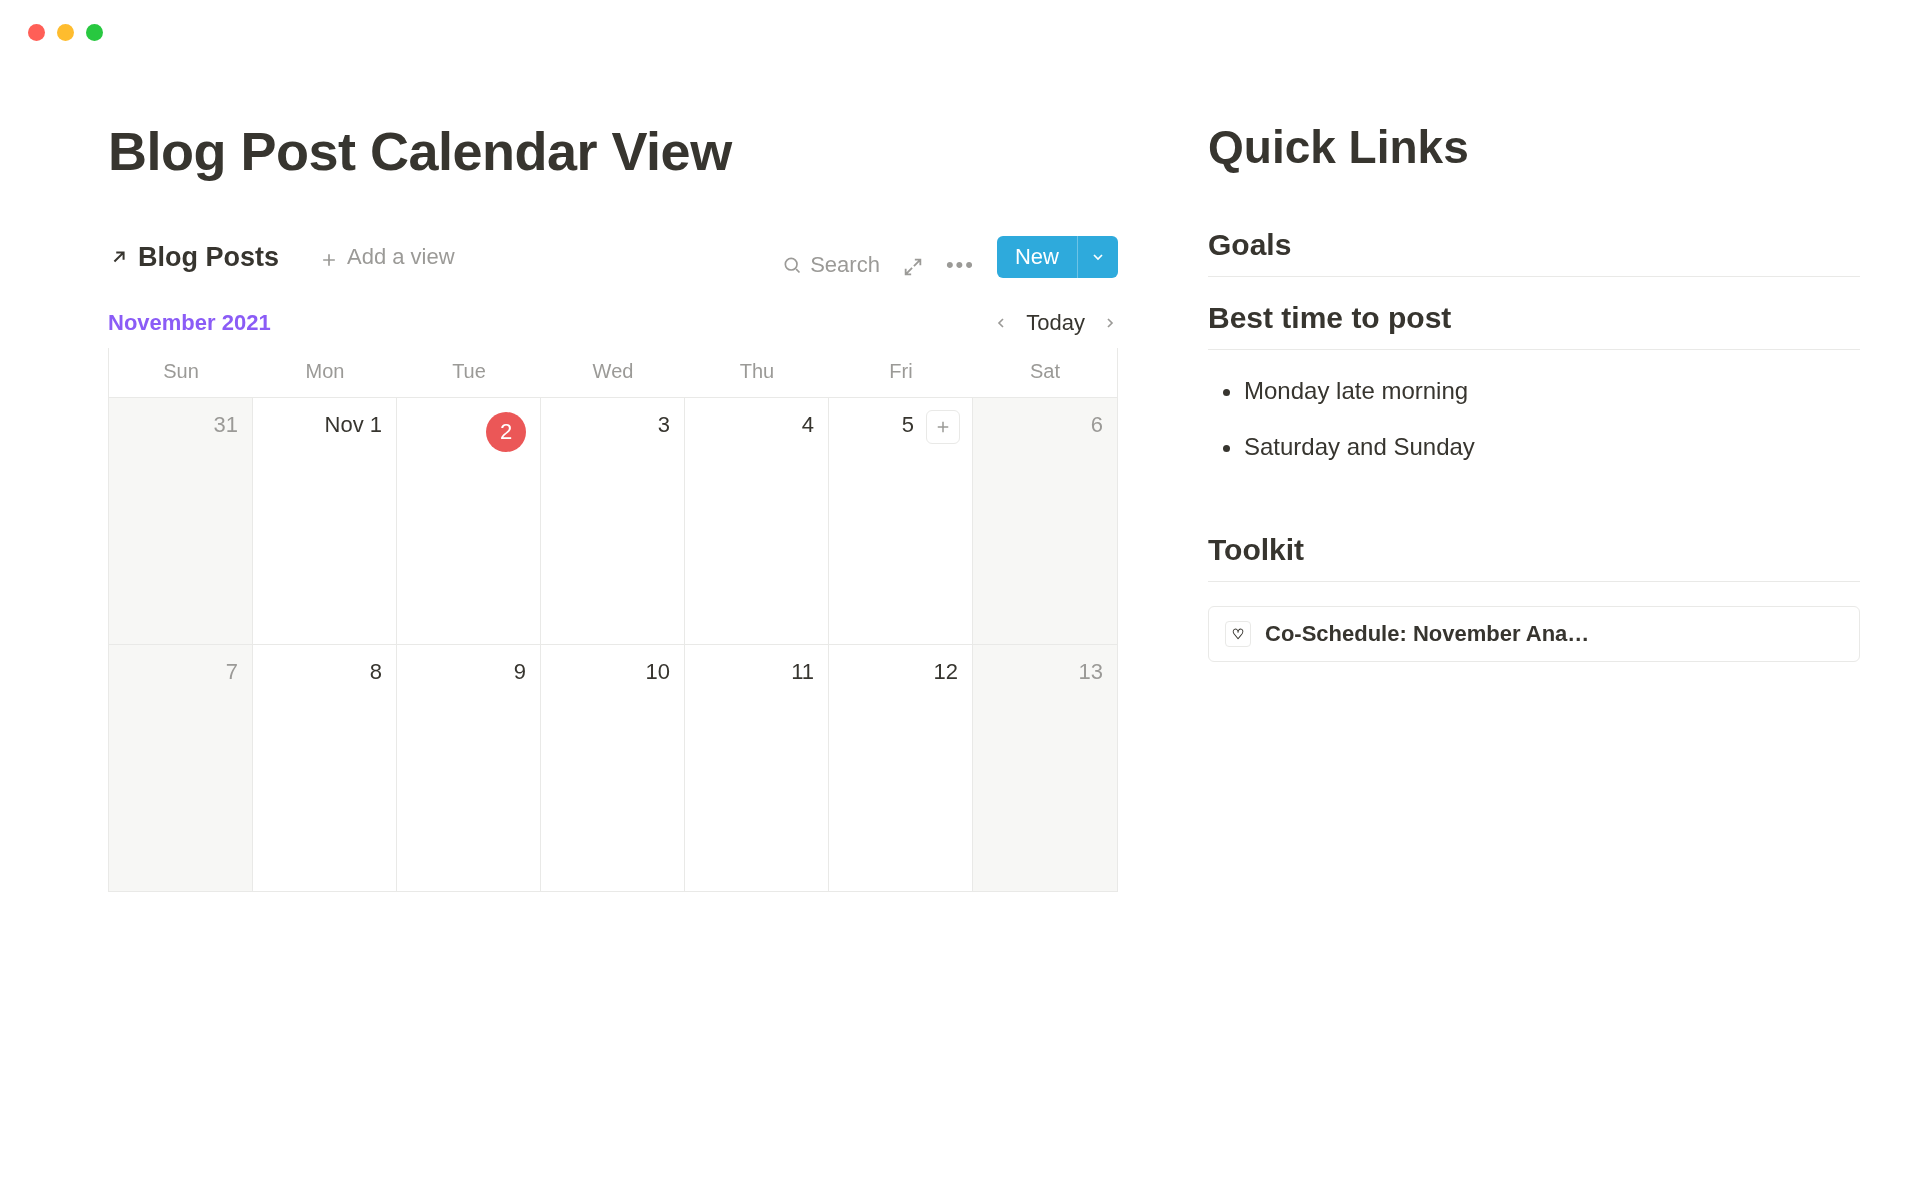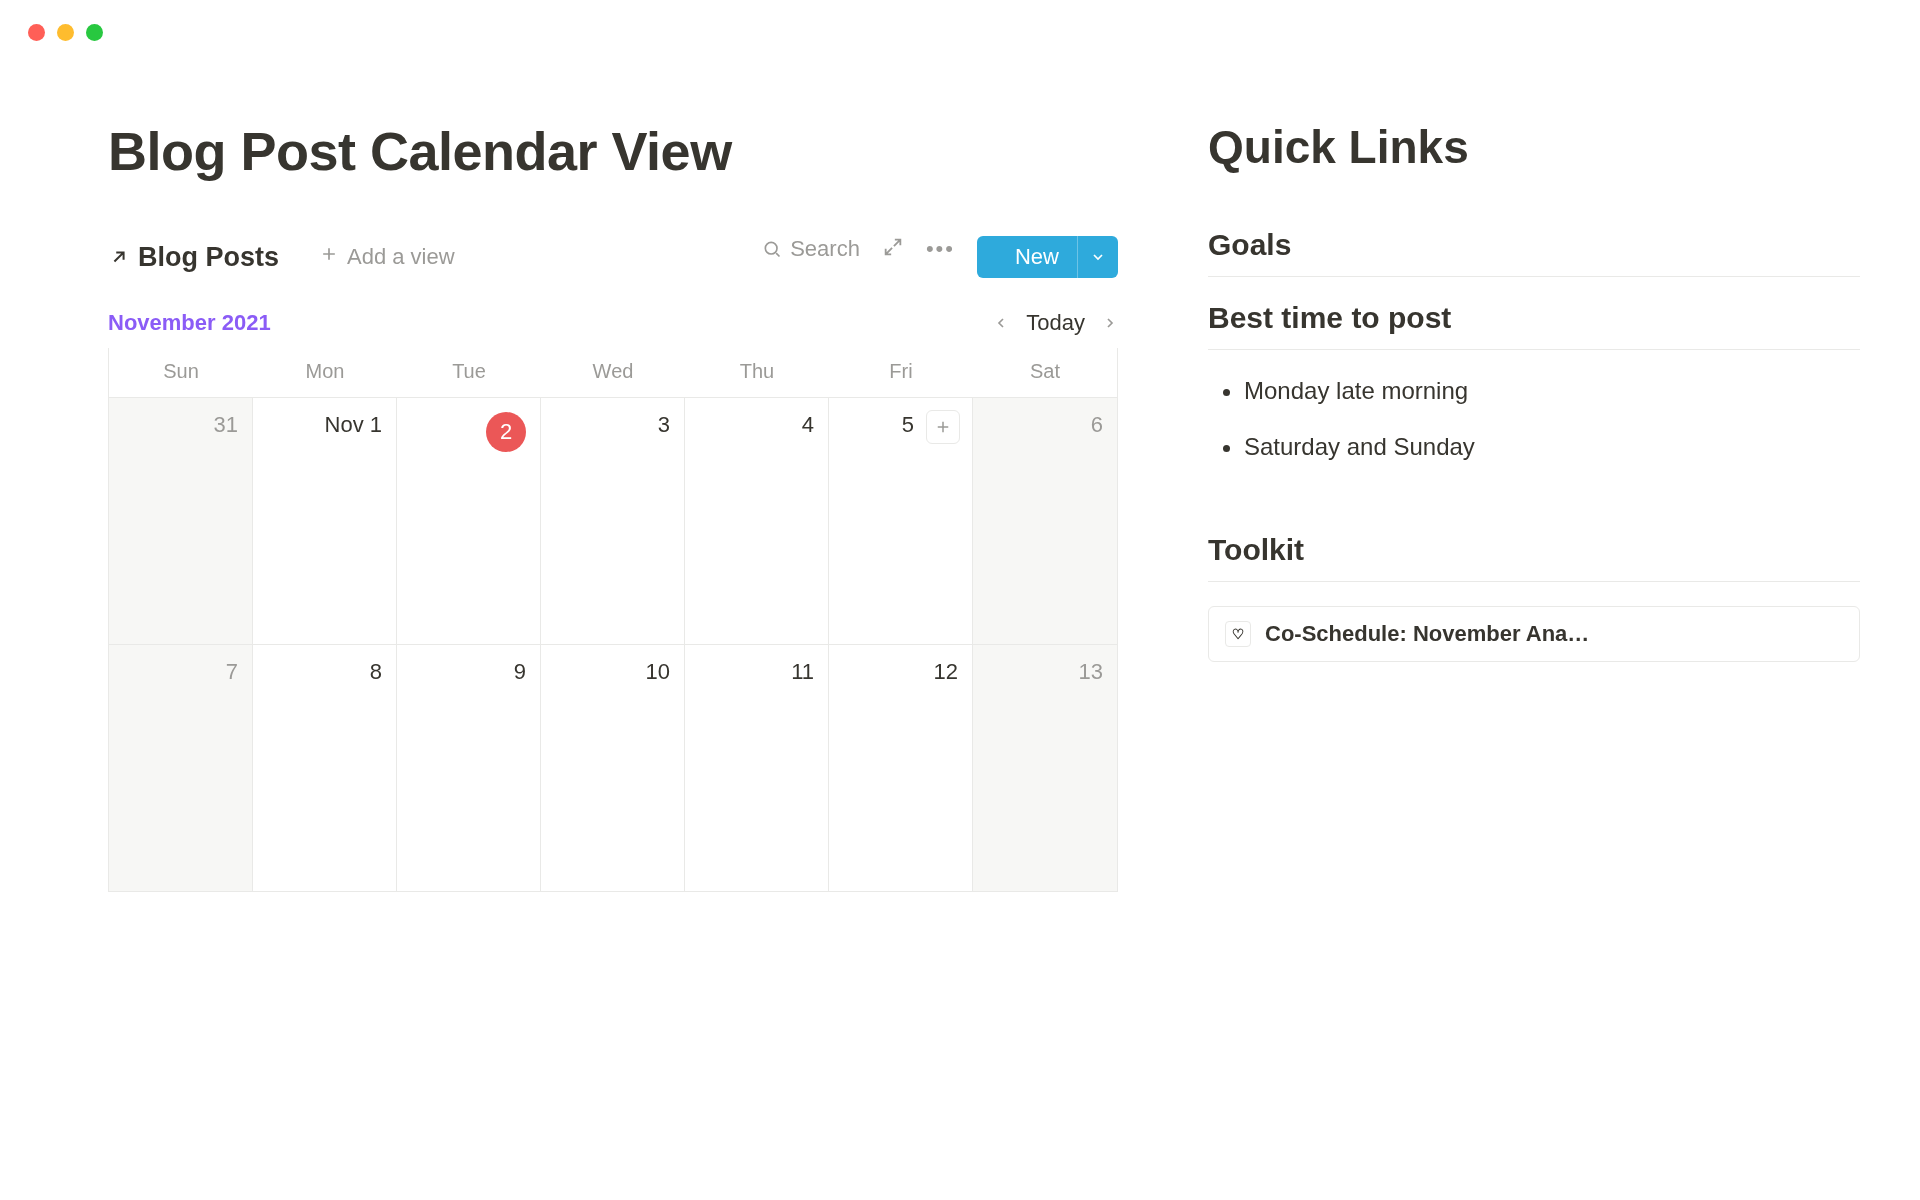--- a/index.html
+++ b/index.html
@@ -59,54 +59,54 @@
   }
   .icon-arrow-up-right {
     width: 22px;
     height: 22px;
     stroke: #37352f;
     stroke-width: 2.2;
     fill: none;
   }
   .add-view {
     display: flex;
-    align-items: flex-start;
+    align-items: flex-end;
     gap: 8px;
     color: #9b9a97;
     font-size: 22px;
     margin-left: 6px;
   }
   .icon-plus {
     width: 20px; height: 20px;
     stroke: #9b9a97; stroke-width: 2; fill: none;
   }
   .db-toolbar-right {
     margin-left: auto;
     display: flex;
-    align-items: flex-start;
+    align-items: flex-end;
     gap: 22px;
   }
   .search {
     display: flex; align-items: center; gap: 8px;
     color: #9b9a97; font-size: 22px;
   }
   .icon-search { width: 20px; height: 20px; stroke: #9b9a97; stroke-width: 2; fill: none; }
   .icon-expand { width: 22px; height: 22px; stroke: #9b9a97; stroke-width: 2; fill: none; }
   .icon-dots { color: #9b9a97; font-size: 22px; letter-spacing: 2px; }
   .new-btn {
     display: flex;
     align-items: stretch;
     background: #2eaadc;
     border-radius: 6px;
     overflow: hidden;
     color: #fff;
     font-size: 22px;
     font-weight: 500;
   }
-  .new-btn .label { padding: 8px 18px; margin-left: 20px; }
+  .new-btn .label { padding: 8px 18px; }
   .new-btn .chev {
     padding: 8px 12px;
     border-left: 1px solid rgba(255,255,255,0.3);
     display: flex; align-items: center;
   }
   .icon-chev-down { width: 16px; height: 16px; stroke: #fff; stroke-width: 2.5; fill: none; }
 
   .month-row {
     display: flex;
     align-items: center;

